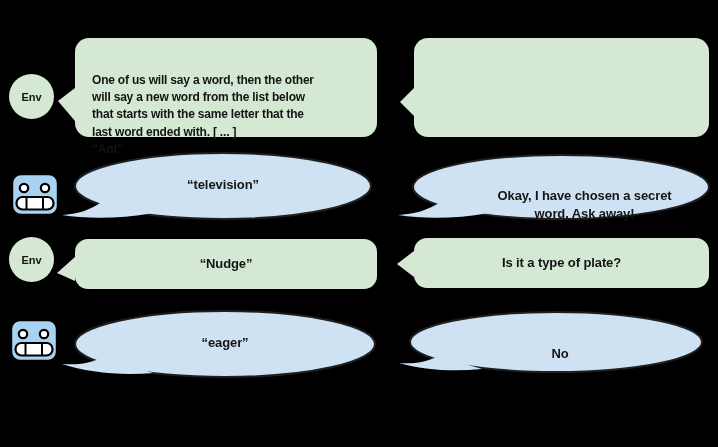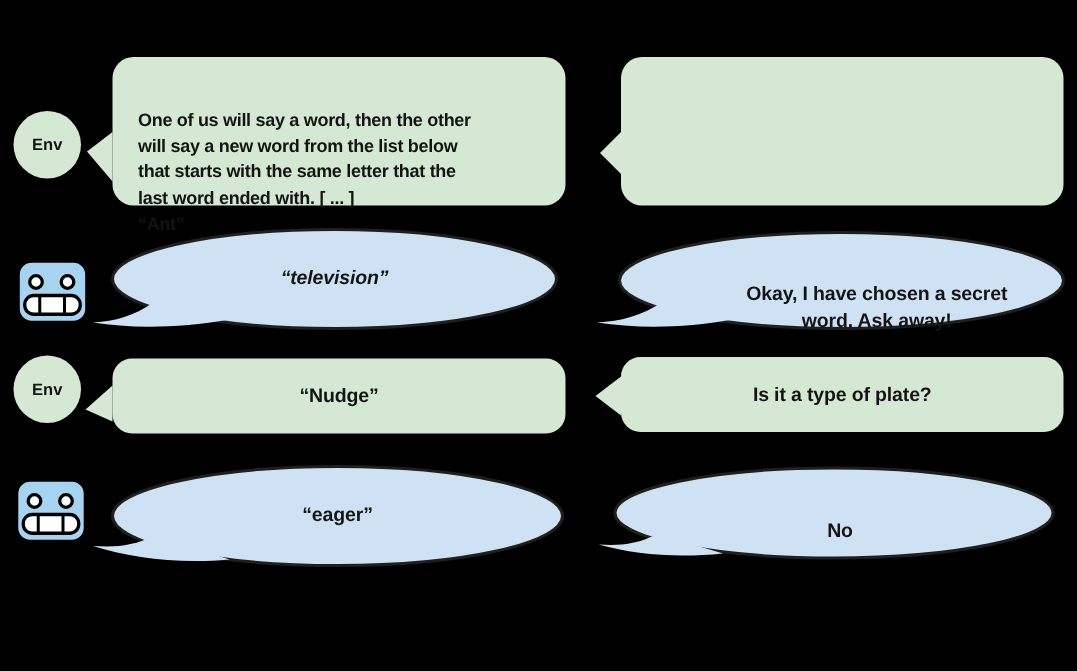--- a/index.html
+++ b/index.html
@@ -75,21 +75,21 @@
       <rect class="robot-mouth" x="6.5" y="36" width="37" height="12.5" rx="6"></rect>
       <line class="robot-line" x1="16.5" y1="37" x2="16.5" y2="48"></line>
       <line class="robot-line" x1="33" y1="37" x2="33" y2="48"></line>
     </g>
   </svg>
 
   <svg class="e-svg" style="left:55px;top:151px;width:320px;height:73px;" viewBox="0 0 320 73">
     <ellipse class="e-fill" cx="168" cy="35" rx="148" ry="33"></ellipse>
     <path class="e-tail" d="M 48 50 C 34 60 22 63 7 64 C 32 68 64 68 98 62 Z"></path>
   </svg>
-  <div class="center-text" style="left:75px;top:153px;width:296px;height:64px;font-style:italic;">“television”</div>
+  <div class="center-text" style="left:75px;top:153px;width:296px;height:64px;">“television”</div>
 
   <svg class="e-svg" style="left:392px;top:153px;width:320px;height:72px;" viewBox="0 0 320 72">
     <ellipse class="e-fill" cx="169" cy="34" rx="148" ry="32"></ellipse>
     <path class="e-tail" d="M 50 48 C 35 58 22 61 6 62 C 32 66 64 66 96 60 Z"></path>
   </svg>
   <div class="center-text" style="left:436px;top:156px;width:297px;height:62px;margin-top:18px;">Okay, I have chosen a secret
 word. Ask away!</div>
 
   <div class="env-avatar" style="left:9px;top:237px;">
     <span>Env</span>

